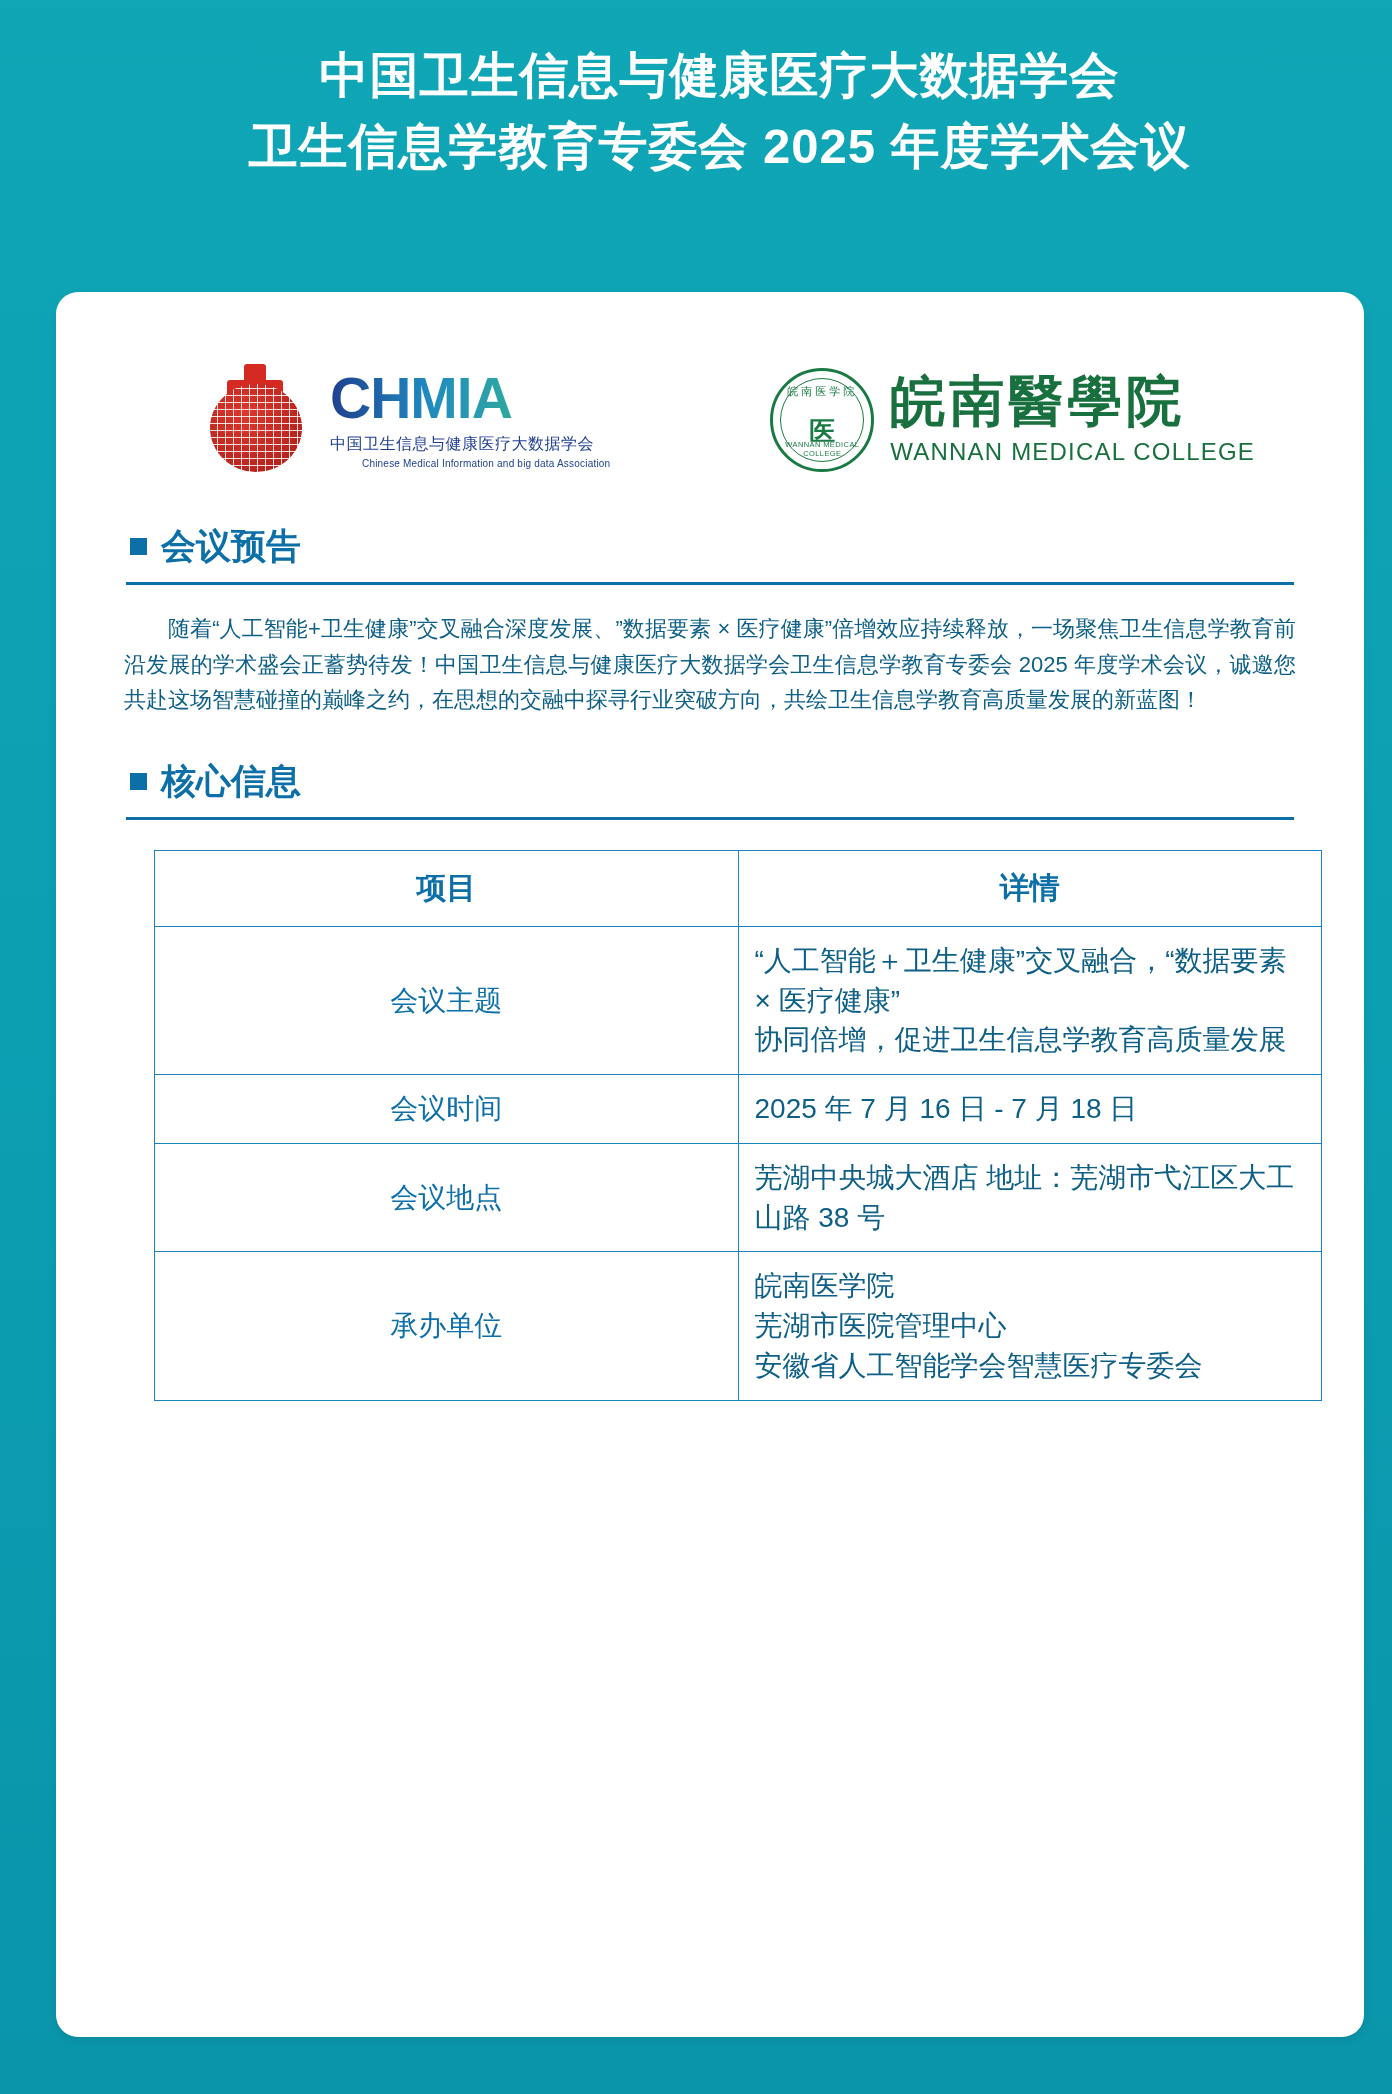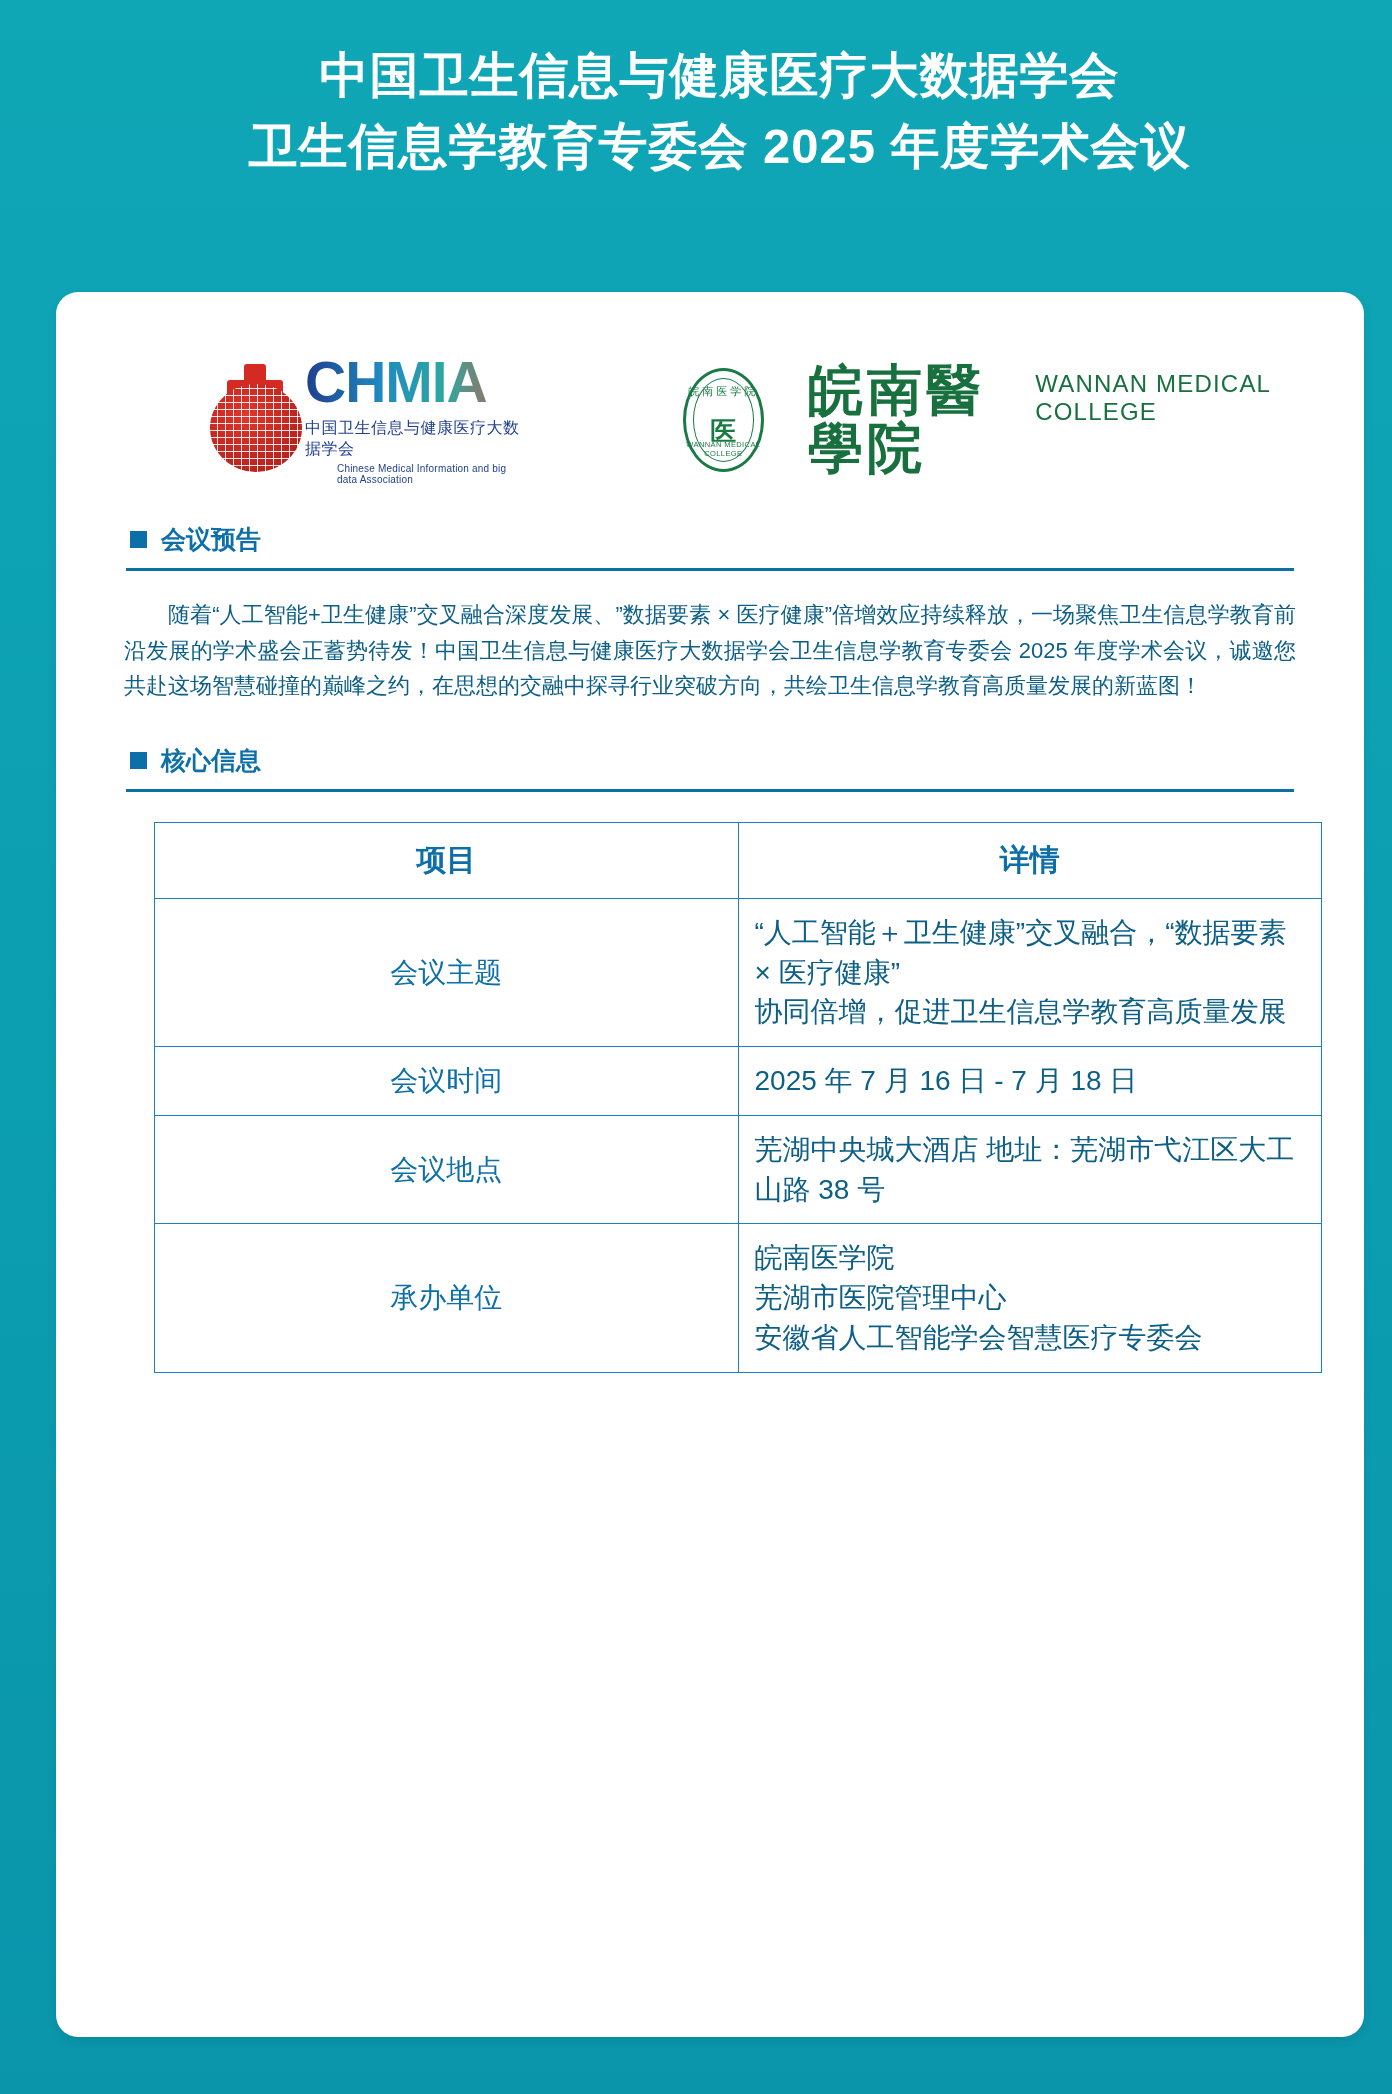--- a/index.html
+++ b/index.html
@@ -152,21 +152,21 @@
     position: absolute;
     left: 0;
     width: 100%;
     text-align: center;
     color: #1a7a43;
   }
   .wannan-seal .seal-top { top: 13px; font-size: 11px; letter-spacing: 3px; }
   .wannan-seal .seal-mid { top: 43px; font-size: 26px; font-weight: bold; }
   .wannan-seal .seal-bottom { bottom: 11px; font-size: 7.5px; letter-spacing: 0.4px; }
 
-  .wannan-text { display: flex; flex-direction: row; margin-left: 28px; }
+  .wannan-text { display: flex; flex-direction: column; }
   .wannan-cn {
     font-family: "Liberation Serif", "DejaVu Serif", serif;
     font-size: 55px;
     font-weight: bold;
     color: #17703d;
     letter-spacing: 4px;
     line-height: 1.05;
   }
   .wannan-en {
     font-size: 24px;
@@ -176,21 +176,21 @@
   }
 
   
   .section {
     margin-top: 16px;
   }
   .section-title {
     display: flex;
     align-items: center;
     gap: 14px;
-    font-size: 25px;
+    font-size: 35px;
     font-weight: bold;
     color: #0d6fa8;
     padding-left: 26px;
   }
   .bullet-square {
     width: 17px;
     height: 17px;
     background: #0d6fa8;
     display: inline-block;
   }

